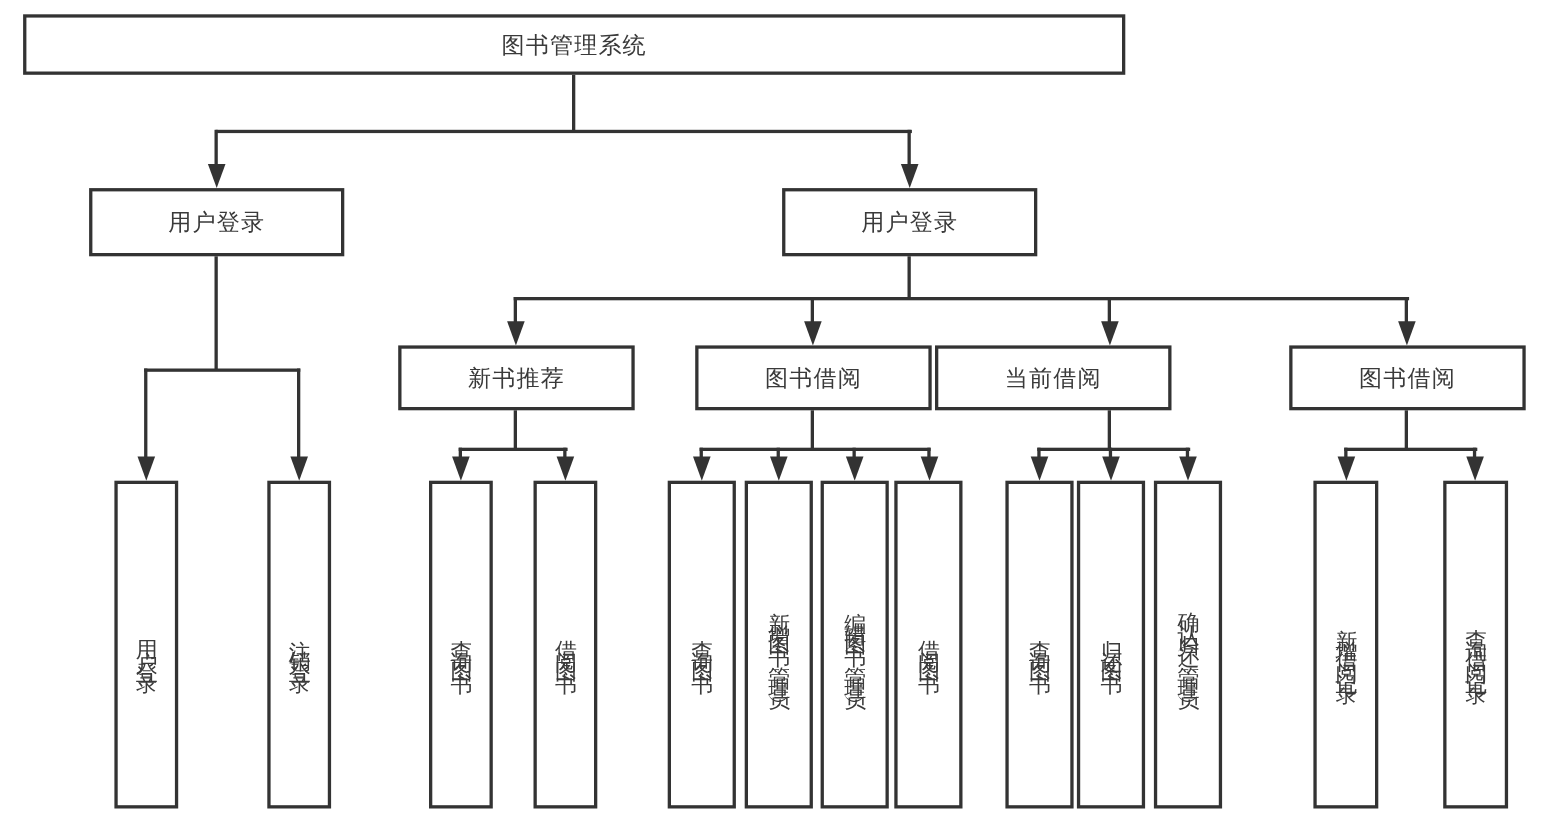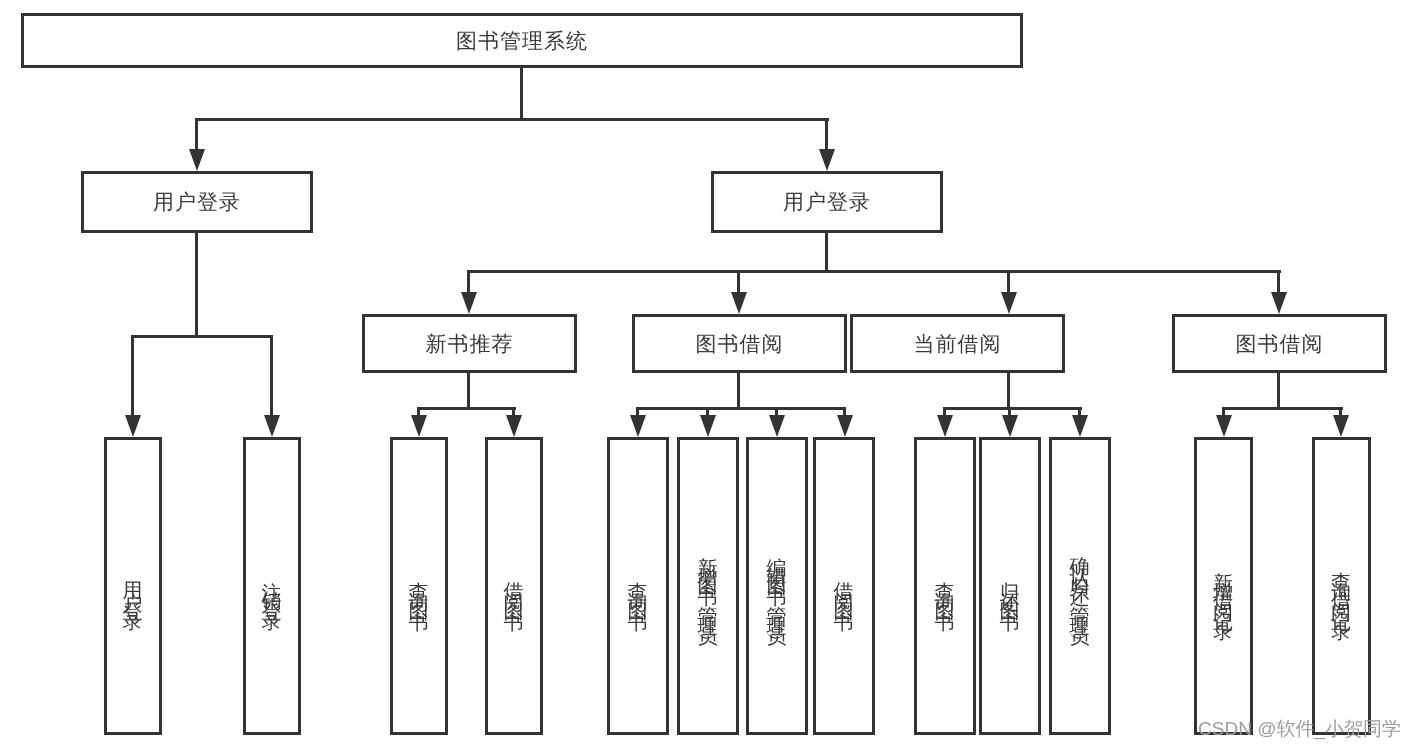--- a/index.html
+++ b/index.html
@@ -151,14 +151,13 @@
     <span>确认归还（管理员）</span>
     </div>
 
   <div class="vbox" style="left:1194px;width:59px">
     <span>新增借阅记录</span>
     </div>
   <div class="vbox" style="left:1312px;width:59px">
     <span>查询借阅记录</span>
     </div>
 
-  <div id="watermark">CSDN @软件_小贺同学</div>
 </div>
 
 </body></html>

